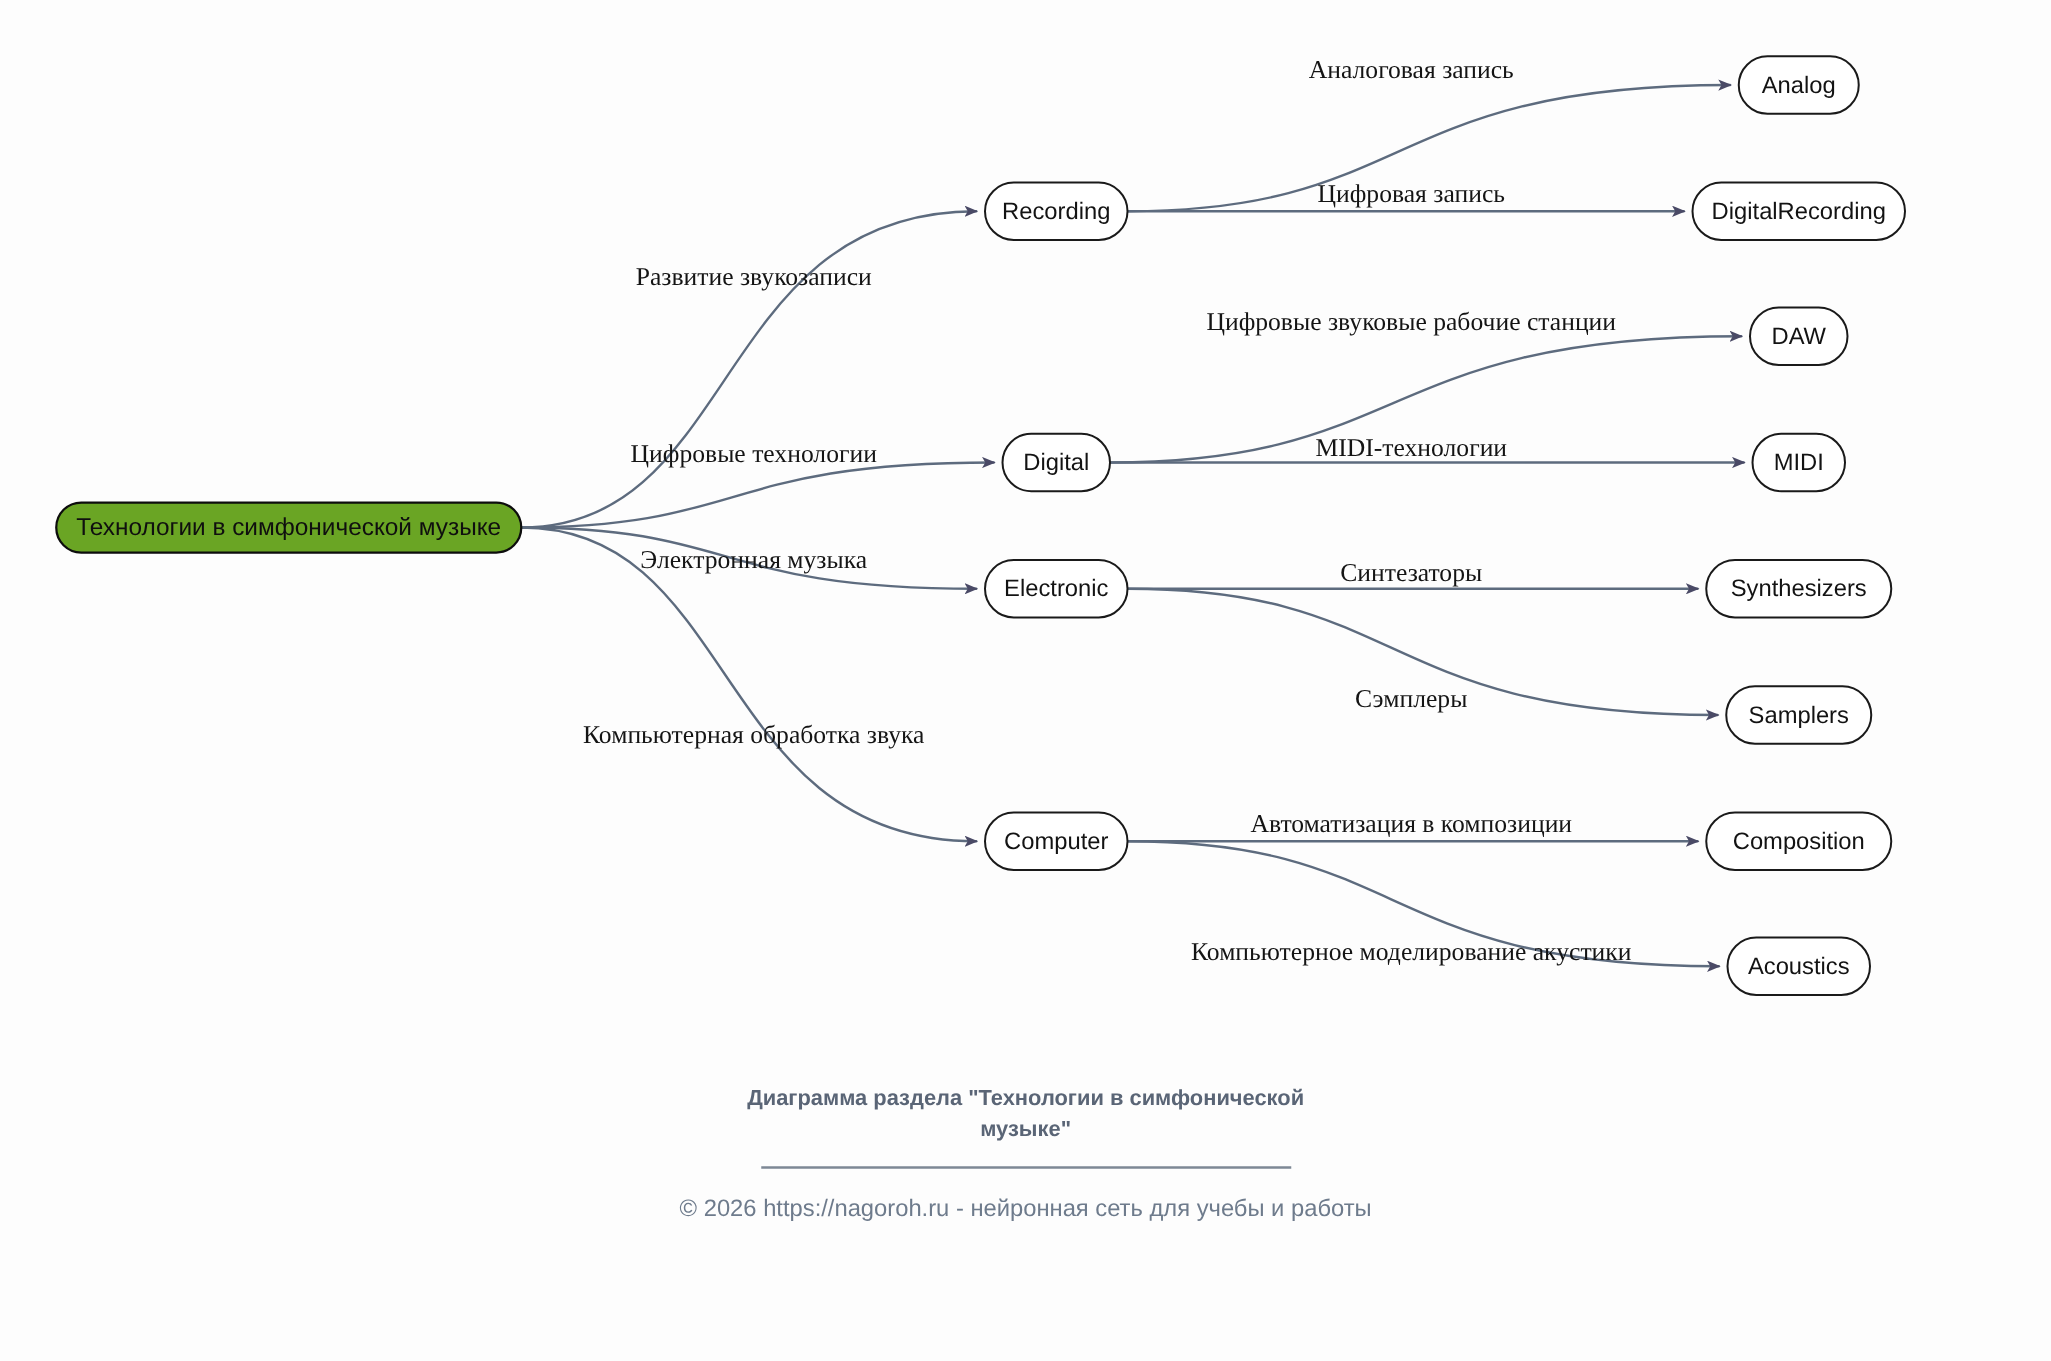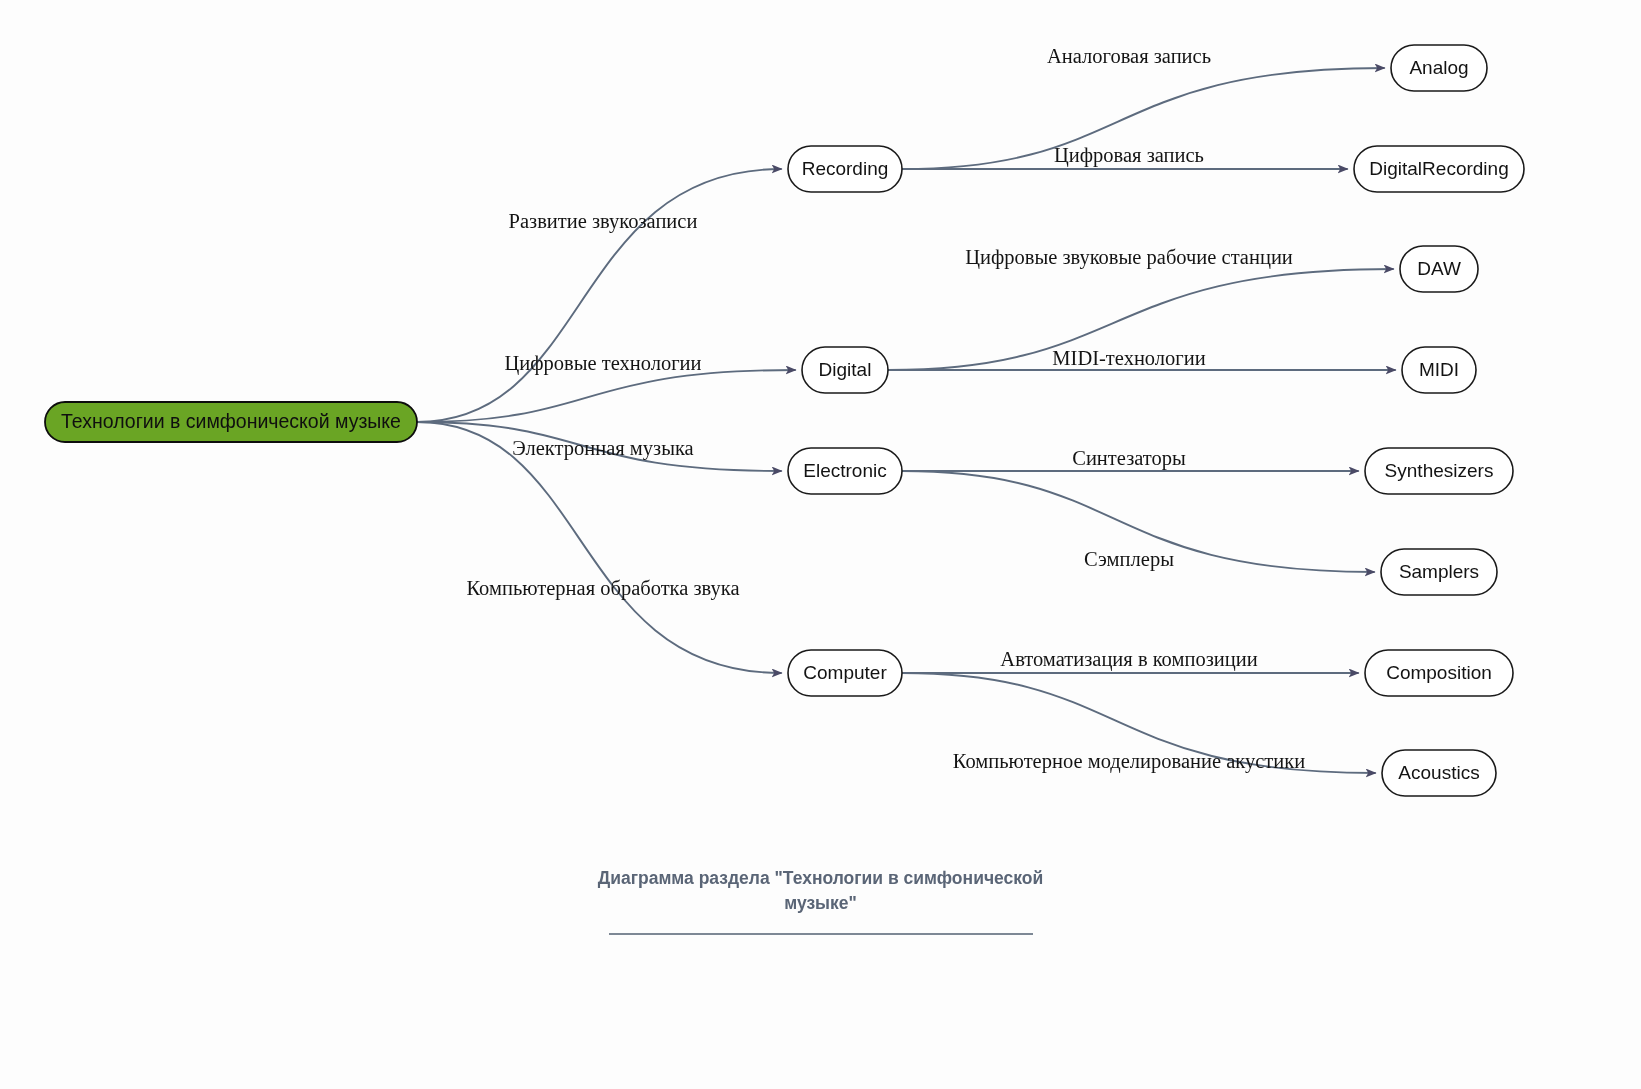--- a/index.html
+++ b/index.html
@@ -181,14 +181,15 @@
         <g>
           <rect x="45" y="402" width="372" height="40" rx="20" ry="20" class="node-rect root"></rect>
           <text x="231" y="423" class="node-label root-label">Технологии в симфонической музыке</text>
         </g>
       </g>
   </svg>
 
   <div class="footer-block">
     <div class="footer-caption">Диаграмма раздела "Технологии в симфонической музыке"</div>
     <div class="footer-divider"></div>
+    <div class="footer-copy">© 2026 https://nagoroh.ru - нейронная сеть для учебы и работы</div>
   </div>
 </div>
 
 </body></html>

